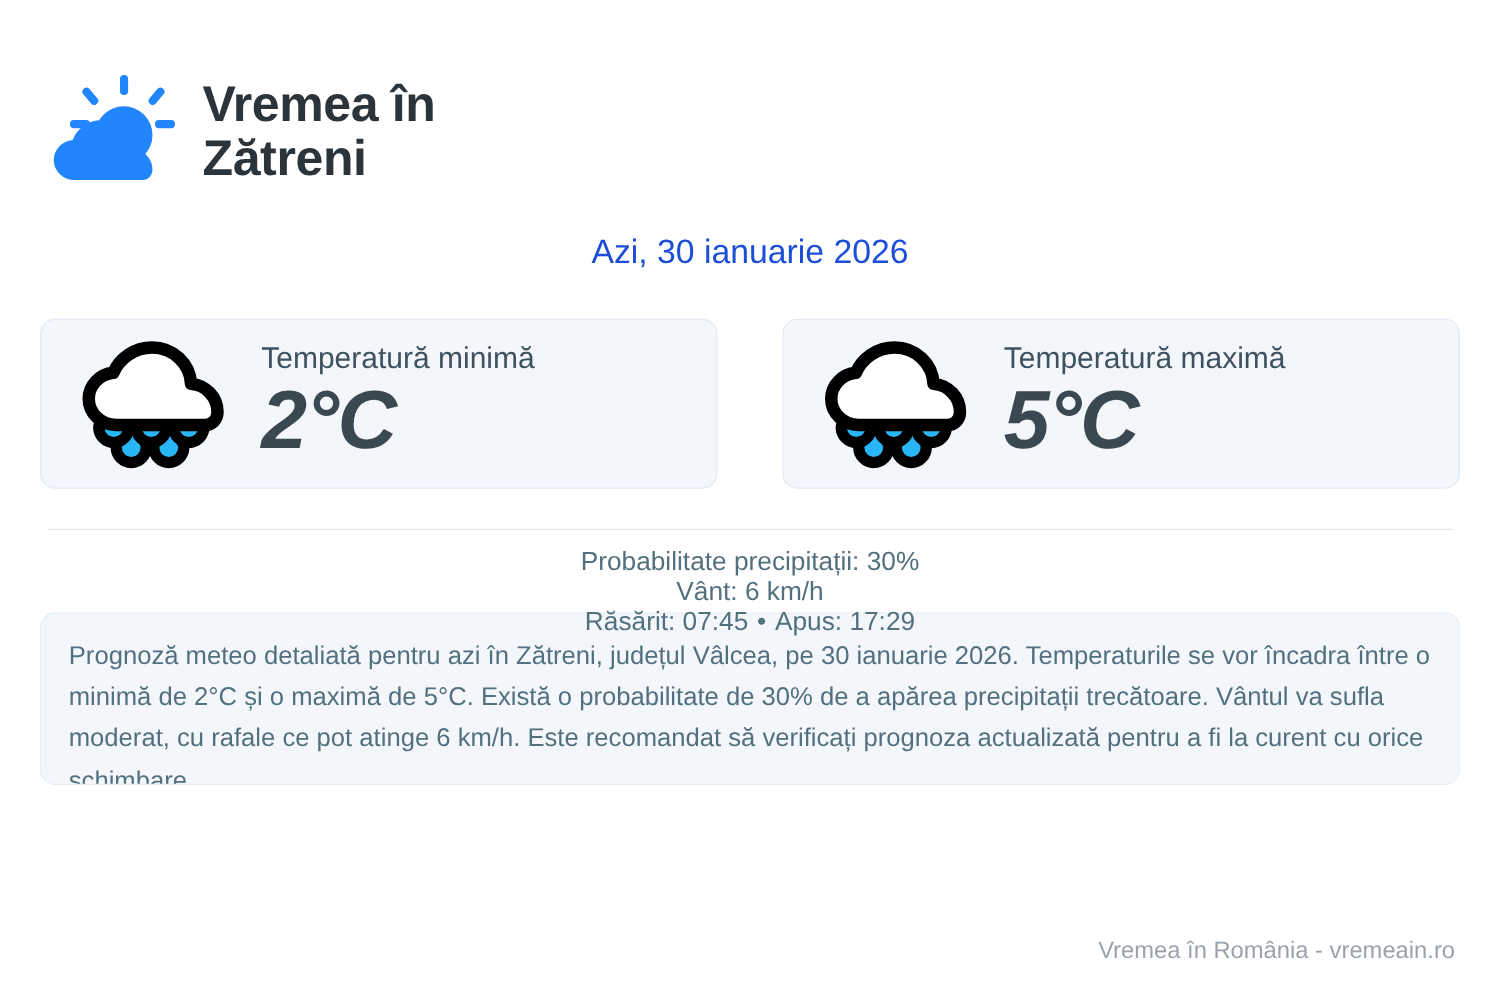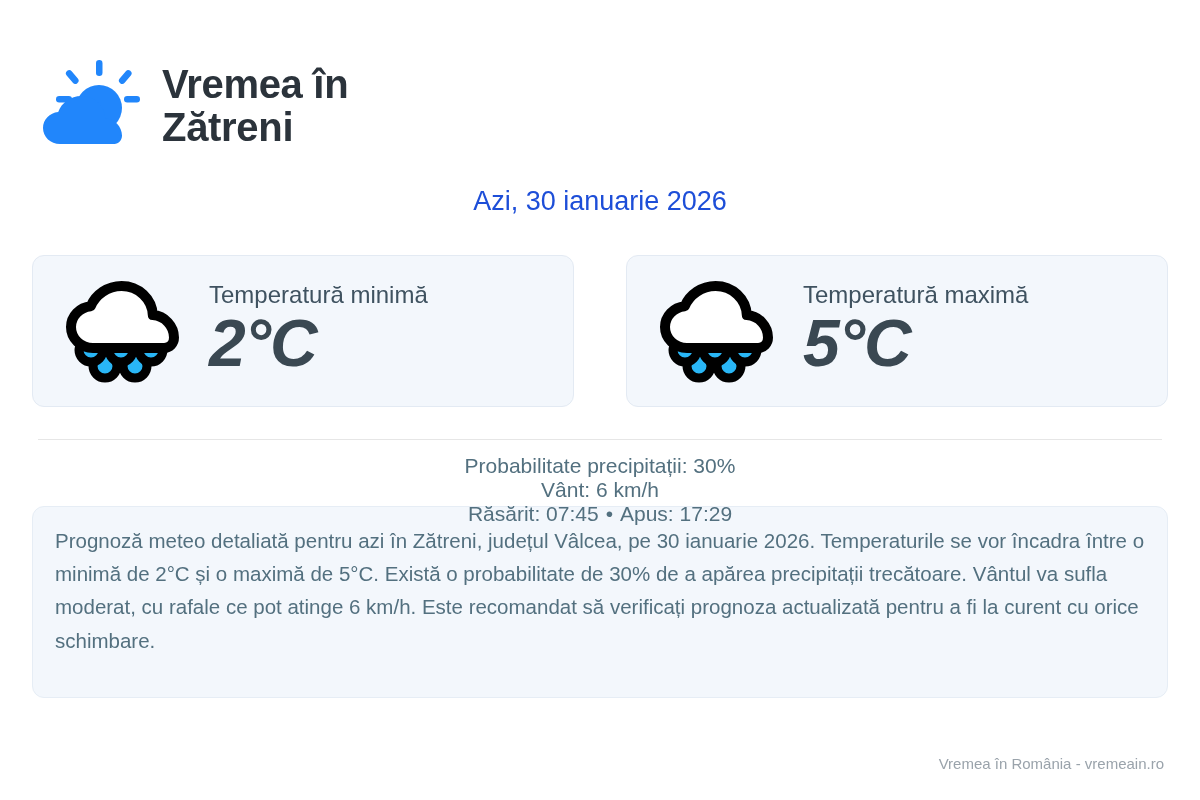--- a/index.html
+++ b/index.html
@@ -57,21 +57,21 @@
     display: flex;
     gap: 52px;
     padding: 0 32px;
     margin-top: 38px;
   }
   .card {
     flex: 1 1 0;
     background: #f3f7fc;
     border: 1px solid #e3eaf3;
     border-radius: 12px;
-    height: 152px;
+    height: 136px;
     display: flex;
     align-items: center;
     padding: 0 18px 0 28px;
     gap: 26px;
   }
   .card-icon { width: 122px; height: 110px; flex: 0 0 auto; }
   .card-body { display: flex; flex-direction: column; }
   .card-label {
     font-size: 24px;
     font-weight: 400;
@@ -115,30 +115,30 @@
   
   .description {
     margin: 18px 32px 0 32px;
     background: #f3f7fc;
     border: 1px solid #e6edf5;
     border-radius: 12px;
     padding: 17px 22px 14px 22px;
     font-size: 20.5px;
     line-height: 1.62;
     color: #53707f;
-    height: 192px;
+    height: 138px;
     overflow: hidden;
   }
 
   
   .footer {
     position: absolute;
     right: 36px;
     bottom: 28px;
-    font-size: 15px;
+    font-size: 19px;
     color: #9aa3ab;
   }
 </style>
 </head>
 <body>
 
 <div class="header">
   <span class="logo-mark">
     <svg viewBox="0 0 108 96" width="108" height="96" aria-hidden="true">
       <g fill="#2186fb">

